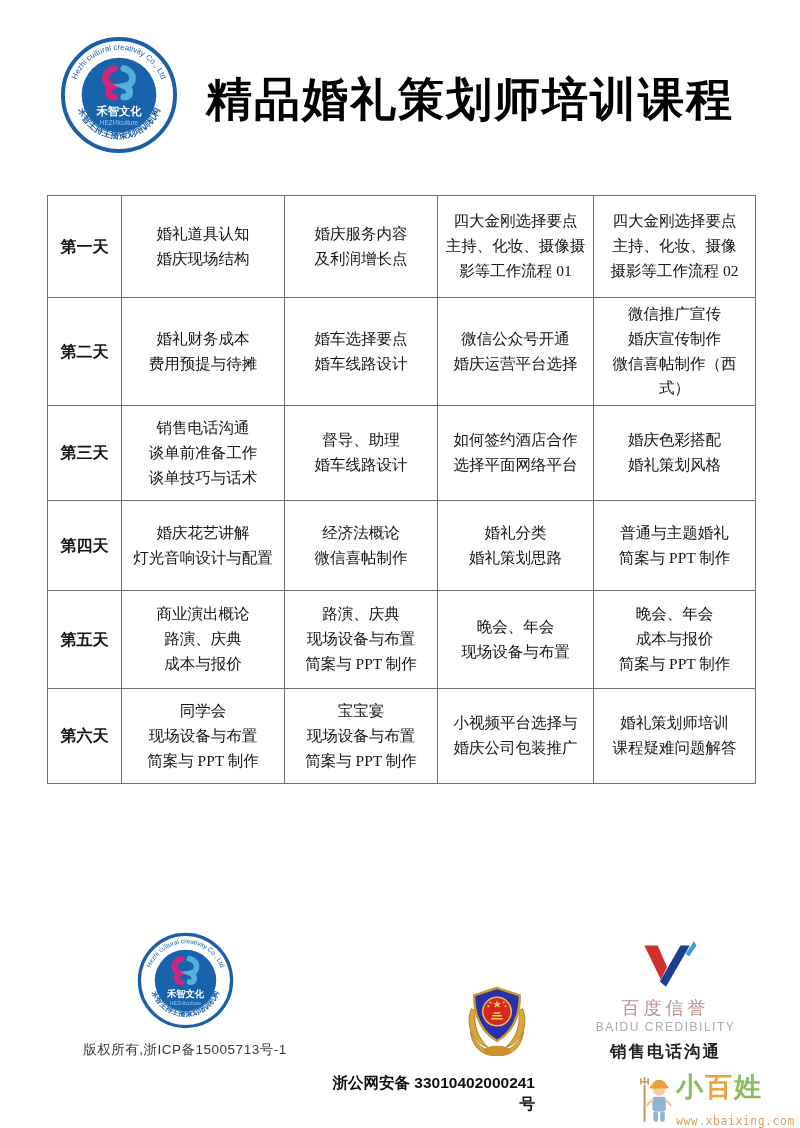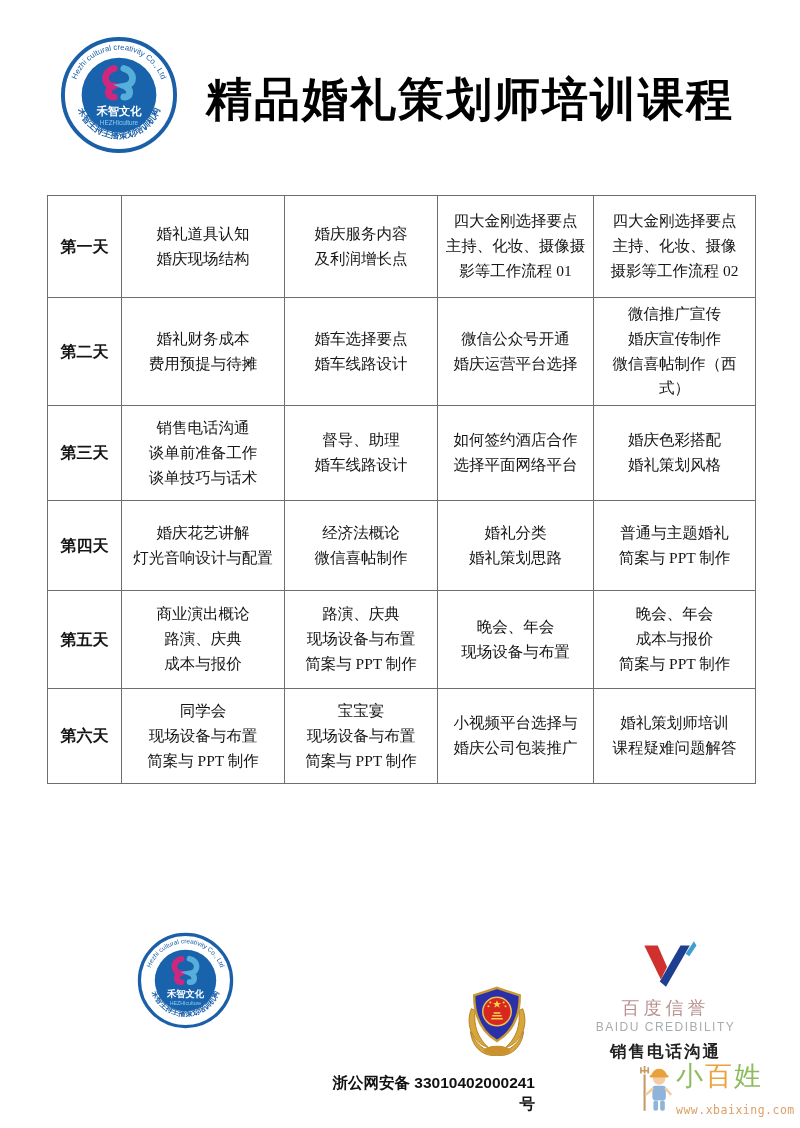--- a/index.html
+++ b/index.html
@@ -83,21 +83,21 @@
     font-family:"Liberation Sans", sans-serif;
     font-weight:bold; font-size:16.5px; letter-spacing:2px; color:#222;
   }
 
   
   .watermark {
     position:absolute; right:4px; top:1062px; width:158px;
     display:flex; align-items:flex-end;
   }
   .wm-textcol { display:flex; flex-direction:column; align-items:flex-start; margin-left:2px; }
-  .wm-name { font-family:"DejaVu Sans", sans-serif; font-weight:normal; font-size:27px; line-height:1; letter-spacing:2px; }
+  .wm-name { font-family:"DejaVu Sans", sans-serif; font-weight:bold; font-size:27px; line-height:1; letter-spacing:2px;margin-top:11px; }
   .wm-g { color:#8cbb60; }
   .wm-o { color:#eda23c; }
   .wm-url { font-family:"DejaVu Sans Mono", monospace; font-size:11.5px; color:#dd9f66; margin-top:14px; letter-spacing:0.5px; }
 </style>
 </head>
 <body>
 
 <div class="header-logo">
   <svg viewBox="0 0 120 120" width="118" height="118">
     <defs>
@@ -220,20 +220,21 @@
     </text>
     <text font-family="Liberation Sans, sans-serif" font-size="9" font-weight="bold" fill="#1b5fa8">
       <textPath href="#arcBotB" startOffset="50%" text-anchor="middle">禾智主持主播策划培训机构</textPath>
     </text>
     <circle cx="60" cy="60" r="38" fill="#1863ac"></circle>
     <path d="M 55 33 C 44 36 43 49 54 51 C 47 54 48 63 55 62" stroke="#d0277e" stroke-width="7" fill="none" stroke-linecap="round"></path>
     <path d="M 65 33 C 76 36 77 49 66 51 C 73 54 72 63 65 62" stroke="#56aeda" stroke-width="7" fill="none" stroke-linecap="round"></path>
     <text x="60" y="80" text-anchor="middle" font-size="11.5" font-weight="bold" fill="#ffffff">禾智文化</text>
     <text x="60" y="90" text-anchor="middle" font-family="Liberation Sans, sans-serif" font-size="6.5" fill="#8ecbee">HEZHIculture</text>
   </svg>
+  <div class="icp-text">版权所有,浙ICP备15005713号-1</div>
 </div>
 
 <div class="footer-mid">
   <svg viewBox="0 0 80 80" width="76" height="76">
     <path d="M 12 50 C 18 66 32 73 40 71 C 48 73 62 66 68 50 C 66 68 53 77 40 75 C 27 77 14 68 12 50 Z" fill="#d9a63c" stroke="#b07f24" stroke-width="1"></path>
     <path d="M 13 26 C 6 44 15 62 31 67 C 20 57 15 44 17 28 Z" fill="#d9a63c" stroke="#b07f24" stroke-width="1"></path>
     <path d="M 67 26 C 74 44 65 62 49 67 C 60 57 65 44 63 28 Z" fill="#d9a63c" stroke="#b07f24" stroke-width="1"></path>
     <ellipse cx="40" cy="70" rx="14" ry="5" fill="#c9922e"></ellipse>
     <path d="M 40 4 L 64 12 C 64 34 57 50 40 60 C 23 50 16 34 16 12 Z" fill="#2b2fa8" stroke="#c79a33" stroke-width="2.5"></path>
     <circle cx="40" cy="29" r="15" fill="#d6281e" stroke="#e8c25c" stroke-width="1.5"></circle>

